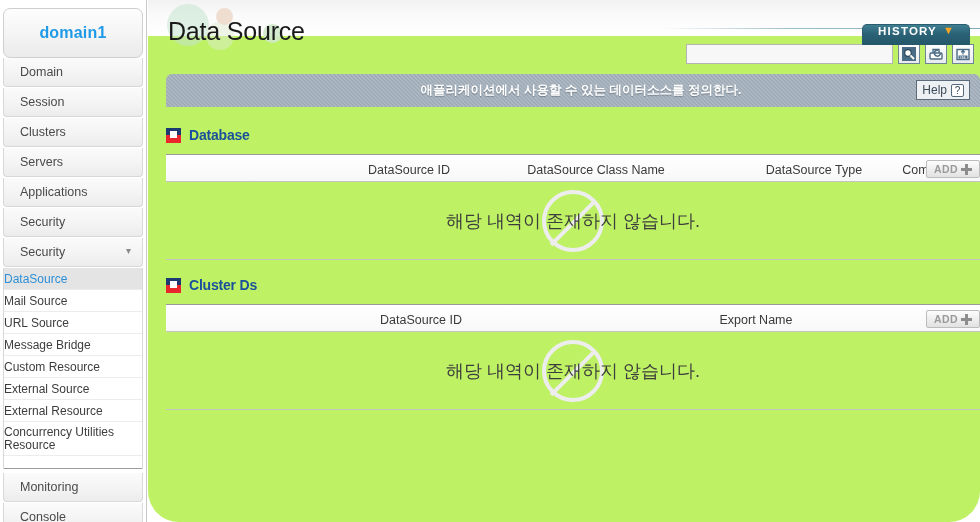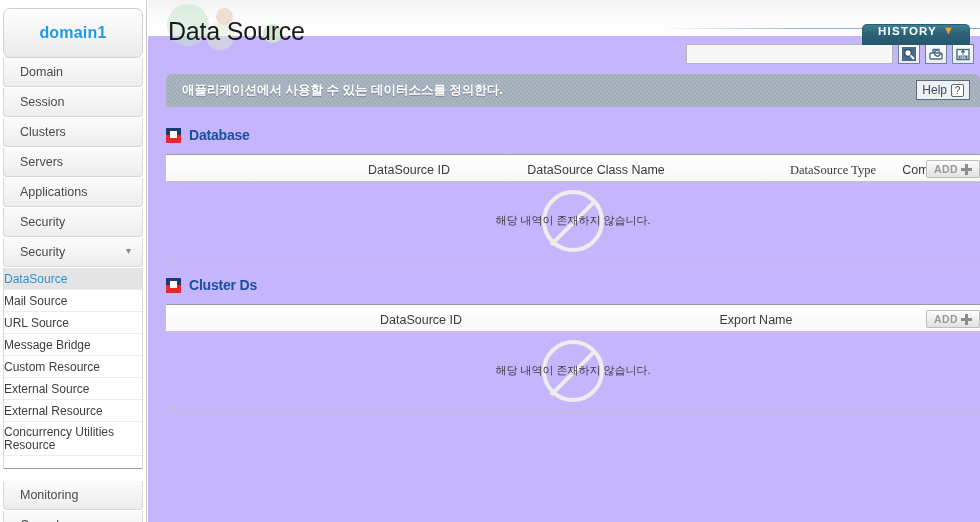--- a/index.html
+++ b/index.html
@@ -73,21 +73,22 @@
     display: block;
     padding-top: 4px;
     padding-right: 6px;
   }
   .sub-spacer { height: 13px; background: #fff; border-bottom: 1px solid #9b9b9b; }
 
   
   #main {
     position: absolute; left: 148px; top: 0;
     width: 832px; height: 522px;
-    background: #c4b5fd;
+    background: #bef264;
+    border-radius: 31px;
   }
   .top-strip {
     position: absolute; left: 0; top: 0; width: 832px; height: 36px;
     background: linear-gradient(to bottom, #f2f2f2 0%, #fafafa 40%, #ffffff 100%);
   }
 
   
   .bubble { position: absolute; border-radius: 50%; }
   #bub1 { left: 19px; top: 4px; width: 42px; height: 42px;
           background: rgba(196,228,206,0.55); }
@@ -154,20 +155,21 @@
   #desc-bar {
     position: absolute; left: 18px; top: 74px;
     width: 814px; height: 33px;
     background-color: #9facb8;
     background-image:
       linear-gradient(45deg, rgba(255,255,255,.14) 25%, transparent 25%, transparent 50%, rgba(255,255,255,.14) 50%, rgba(255,255,255,.14) 75%, transparent 75%, transparent);
     background-size: 4px 4px;
     border-radius: 6px 6px 0 0;
     display: flex; align-items: center;
     padding-left: 16px;
+    justify-content: center;
   }
   #desc-text {
     color: #ffffff; font-size: 12.5px; font-weight: bold;
     text-shadow: 0 1px 1px rgba(60,70,80,.45);
   }
   #help-btn {
     position: absolute; right: 10px; top: 6px;
     height: 20px; padding: 0 5px;
     border: 1px solid #5b6b7b;
     background: #eef1f3;
@@ -251,21 +253,21 @@
     border-radius: 50%;
   }
   .empty-watermark::after {
     content: ""; position: absolute; left: 50%; top: -2px;
     width: 4px; height: 62px; background: #ededed;
     transform: translateX(-50%) rotate(45deg);
     transform-origin: center;
   }
   .empty-text {
     position: relative; z-index: 2;
-    font-size: 11px; color: #3d3d3d;
+    font-size: 18px; color: #3d3d3d;
   }
 </style>
 </head>
 <body>
 
 <div id="app">
 
   <div id="sidebar">
     <div class="domain-box">
       <span>domain1</span>
@@ -316,21 +318,21 @@
         </div>
         <div class="sub-item">
           <span>External Resource</span>
         </div>
         <div class="sub-item two-line">
           <span>Concurrency Utilities Resource</span>
         </div>
         <div class="sub-spacer"></div>
       </div>
 
-      <div class="nav-item" style="border-top:none;margin-top:12px;">
+      <div class="nav-item" style="border-top:none;margin-top:4px;">
         <span>Monitoring</span>
       </div>
       <div class="nav-item">
         <span>Console</span>
       </div>
     </div>
   </div>
 
   <div id="main">
     <div class="top-strip"></div>
@@ -384,21 +386,21 @@
 
     <div class="section" style="top:122px;">
       <div class="section-head">
         <span class="sec-icon"></span>
         <span class="sec-title">Database</span>
       </div>
       <div class="table-wrap">
         <div class="thead">
           <div class="th" style="left:148px;width:190px;">DataSource ID</div>
           <div class="th" style="left:300px;width:260px;">DataSource Class Name</div>
-          <div class="th" style="left:547px;width:240px;font-family:Liberation Serif, serif;">DataSource Type</div>
+          <div class="th" style="left:528px;width:240px;">DataSource Type</div>
           <div class="th" style="left:650px;width:230px;">Command</div>
           <div class="add-btn">
             <span class="al">ADD</span>
             <span class="plus"></span>
           </div>
         </div>
         <div class="empty-body">
           <div class="empty-watermark"></div>
           <div class="empty-text">해당 내역이 존재하지 않습니다.</div>
         </div>

